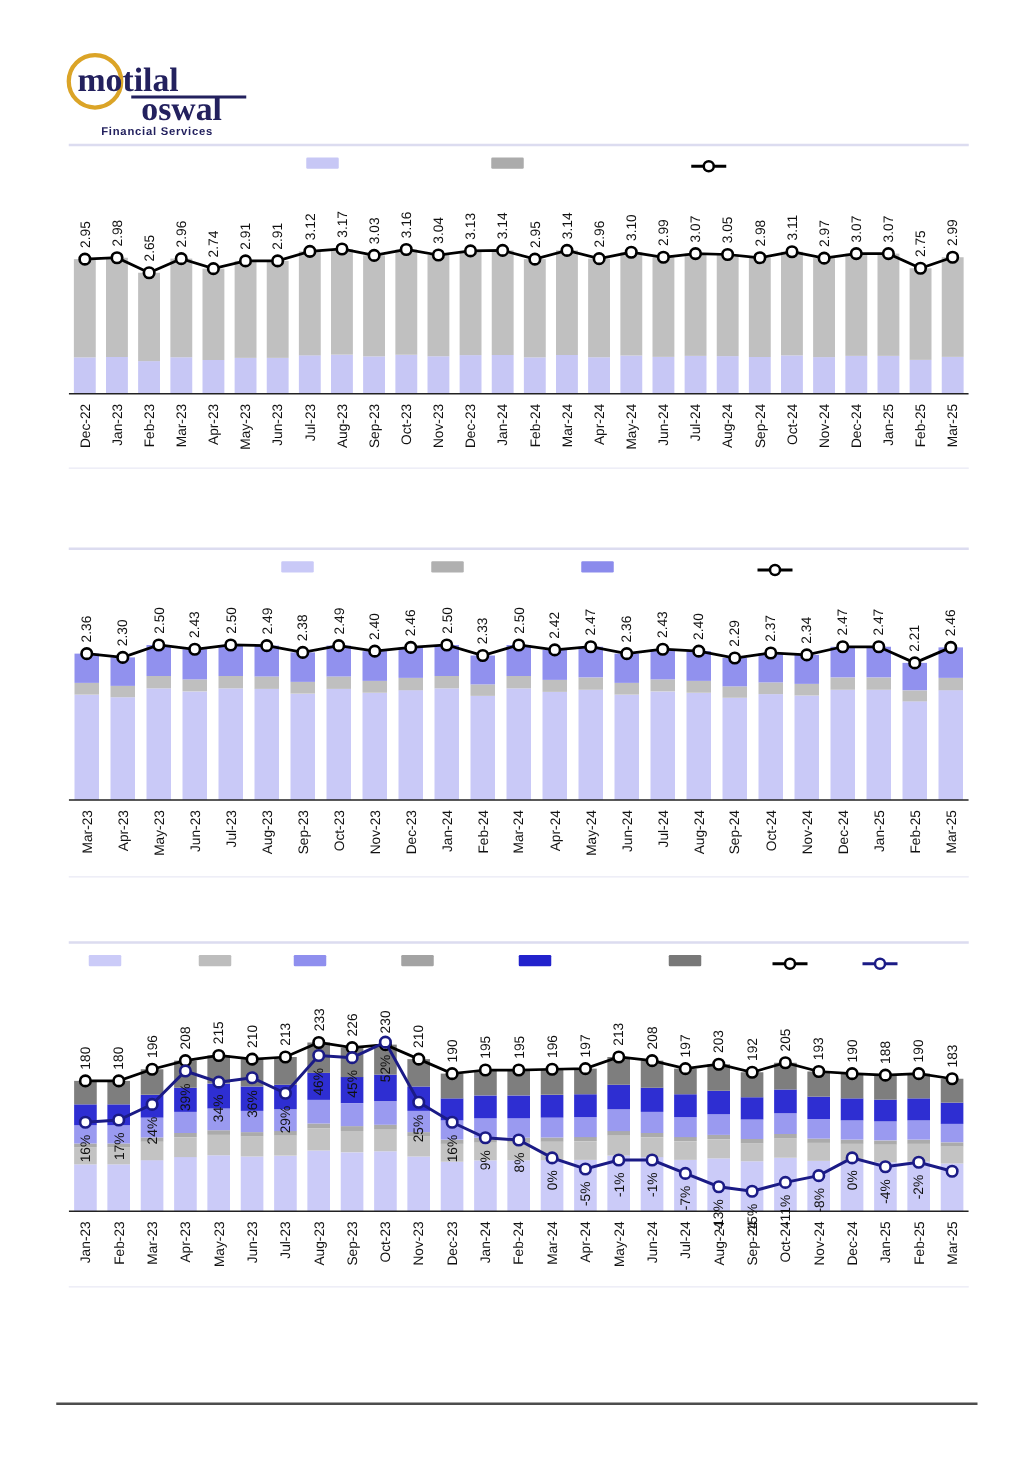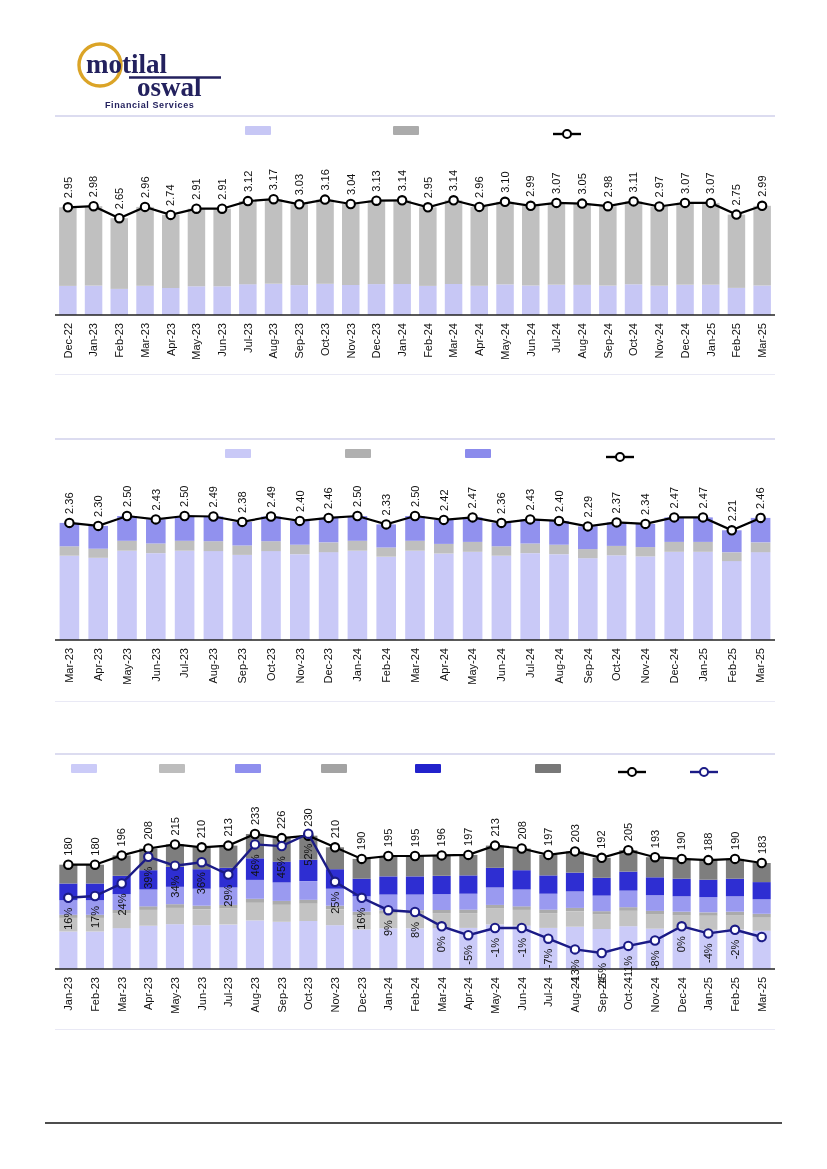--- a/index.html
+++ b/index.html
@@ -1,20 +1,20 @@
 <!DOCTYPE html>
 <html><head>
 <meta charset="utf-8">
 <style>
   html,body{margin:0;padding:0;}
   body{
     width:827px;height:1169px;position:relative;background:#ffffff;
     font-family:"Liberation Sans", sans-serif;overflow:hidden;
   }
-  .logo{position:absolute;left:73px;top:36px;width:160px;height:76px;}
+  .logo{position:absolute;left:49px;top:36px;width:160px;height:76px;}
   .logo text{font-family:"Liberation Serif", serif;font-weight:bold;fill:#23215E;}
   .logo .lg-big{font-size:27px;}
   .logo .lg-sub{font-family:"Liberation Sans", sans-serif;font-weight:bold;font-size:9px;letter-spacing:.6px;}
   .chart-block{
     position:absolute;left:55px;width:720px;
     border-top:2px solid #dcdcf0;border-bottom:1px solid #e9e9f5;
     box-sizing:border-box;
   }
   #s1{top:115px;height:260px;}
   #s2{top:438px;height:264px;}

